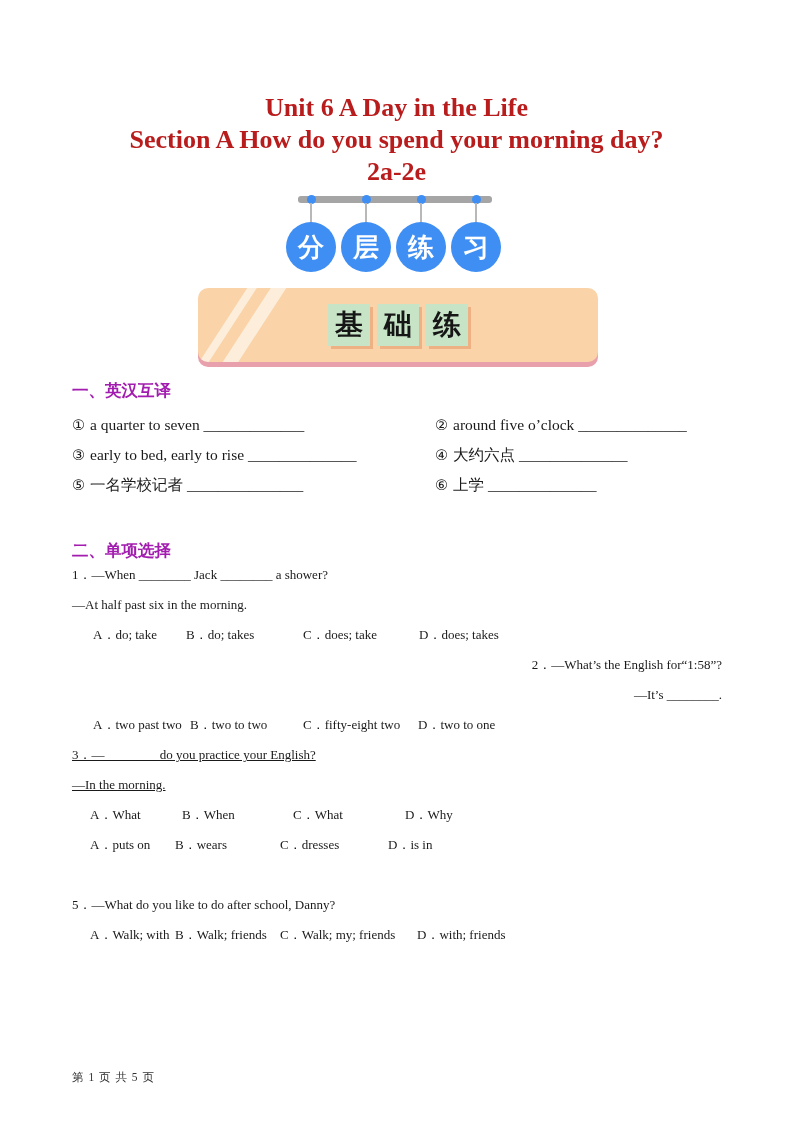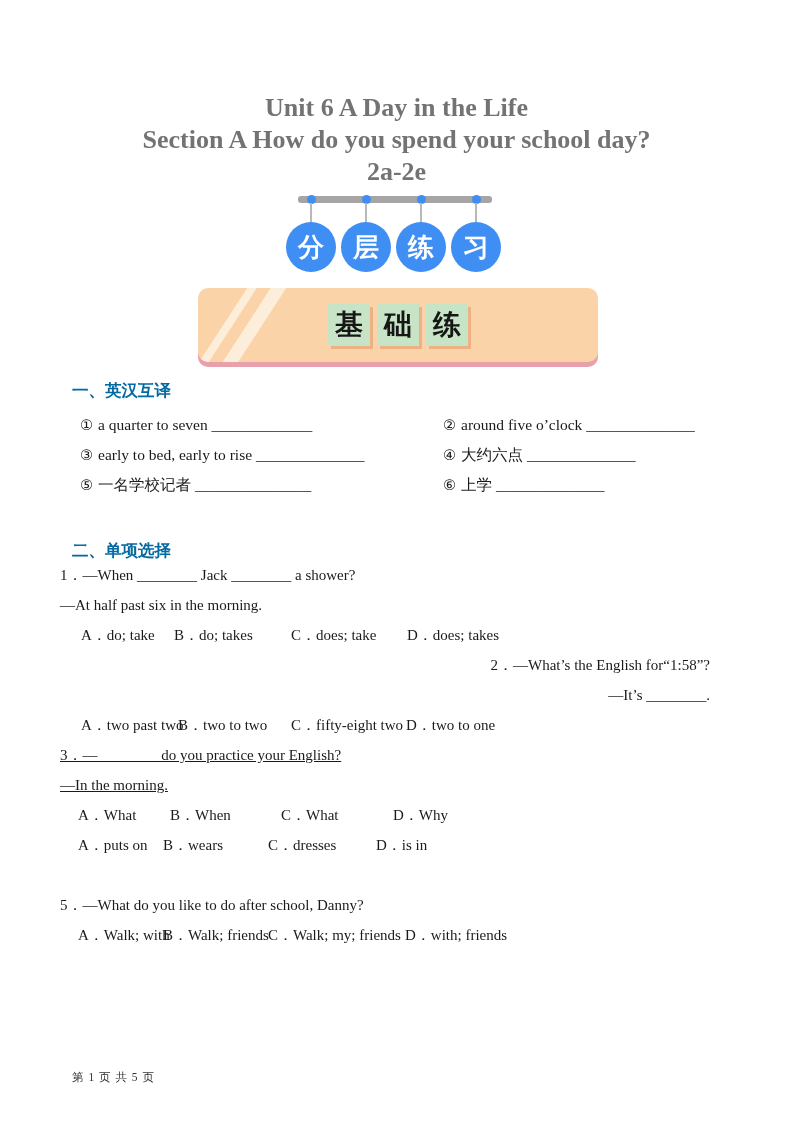--- a/index.html
+++ b/index.html
@@ -1,21 +1,21 @@
 <!DOCTYPE html>
 <html><head>
 <meta charset="utf-8">
 <style>
   html,body{margin:0;padding:0;background:#ffffff;}
   .page{position:relative;width:793px;height:1122px;background:#fff;overflow:hidden;
         font-family:"Liberation Serif","DejaVu Serif",serif;color:#1a1a1a;}
 
   
   .title-block{position:absolute;top:92px;left:0;width:100%;text-align:center;
-               color:#737373;font-weight:bold;font-size:26px;line-height:32px;}
+               color:#b91c1c;font-weight:bold;font-size:26px;line-height:32px;}
 
   
   .hanger{position:absolute;top:196px;left:298px;width:194px;height:80px;}
   .hbar{position:absolute;top:0;left:0;width:194px;height:7px;background:#A5A5A5;border-radius:3px;}
   .hdot{position:absolute;top:-1px;width:9px;height:9px;border-radius:50%;background:#3E8EF3;}
   .hstring{position:absolute;top:7px;width:2px;height:20px;background:#B8B8B8;}
   .hcircle{position:absolute;top:26px;width:50px;height:50px;border-radius:50%;background:#3E8EF3;
            color:#fff;text-align:center;line-height:50px;font-size:26px;font-weight:bold;
            font-family:"DejaVu Sans","Liberation Sans",sans-serif;}
 
@@ -24,52 +24,52 @@
           border-radius:10px;box-shadow:0 5px 0 0 #E8A0AC;overflow:hidden;}
   .stripe{position:absolute;top:-43px;height:160px;background:rgba(255,255,255,0.6);transform:rotate(33deg);}
   .s1{left:26px;width:8px;}
   .s2{left:50px;width:13px;}
   .tiles{position:absolute;top:16px;left:0;width:100%;display:flex;justify-content:center;gap:7px;}
   .tile{width:42px;height:42px;background:#C7E4C6;box-shadow:3px 3px 0 0 #EDB184;
         text-align:center;line-height:42px;font-size:28px;font-weight:bold;color:#161616;
         font-family:"DejaVu Sans","Liberation Sans",sans-serif;}
 
   
-  .sechead{position:absolute;left:72px;font-size:16.5px;font-weight:bold;color:#0369a1;
+  .sechead{position:absolute;left:72px;font-size:16.5px;font-weight:bold;color:#a21caf;
            font-family:"DejaVu Sans","Liberation Sans",sans-serif;white-space:nowrap;}
   #sec1h{top:380px;}
   #sec2h{top:540px;}
 
   
-  .items{position:absolute;top:410px;left:72px;width:650px;margin-left:8px;}
+  .items{position:absolute;top:410px;left:72px;width:650px;}
   .irow{display:flex;height:30px;line-height:30px;font-size:15.5px;white-space:nowrap;}
   .icell-l{width:363px;}
   .icell-r{flex:1;}
   .inum{font-family:"DejaVu Sans","Liberation Sans",sans-serif;font-size:14.5px;margin-right:5px;}
 
   
-  .q{position:absolute;left:60px;width:650px;font-size:15px;}
+  .q{position:absolute;left:72px;width:650px;font-size:13px;}
   #q1{top:560px;} #q2{top:650px;text-align:right;} #q3{top:740px;text-decoration:underline;} #q4{top:830px;} #q5{top:890px;}
   .qline{height:30px;line-height:30px;white-space:nowrap;}
   .opts{position:relative;height:30px;}
   .opts span{position:absolute;top:0;line-height:30px;white-space:nowrap;}
   .ul{text-decoration:underline;text-underline-offset:3px;}
   .note{margin-left:6px;}
 
   
   .footer{position:absolute;top:1070px;left:72px;font-size:11.5px;color:#333;letter-spacing:1px;}
 </style>
 </head>
 <body>
 
 <div class="page">
 
   <div class="title-block">
     <div>Unit 6 A Day in the Life</div>
-    <div>Section A How do you spend your school day?</div>
+    <div>Section A How do you spend your morning day?</div>
     <div>2a-2e</div>
   </div>
 
   <div class="hanger">
     <div class="hbar"></div>
     <div class="hdot" style="left:9px"></div>
     <div class="hdot" style="left:64px"></div>
     <div class="hdot" style="left:119px"></div>
     <div class="hdot" style="left:174px"></div>
     <div class="hstring" style="left:12px"></div>

